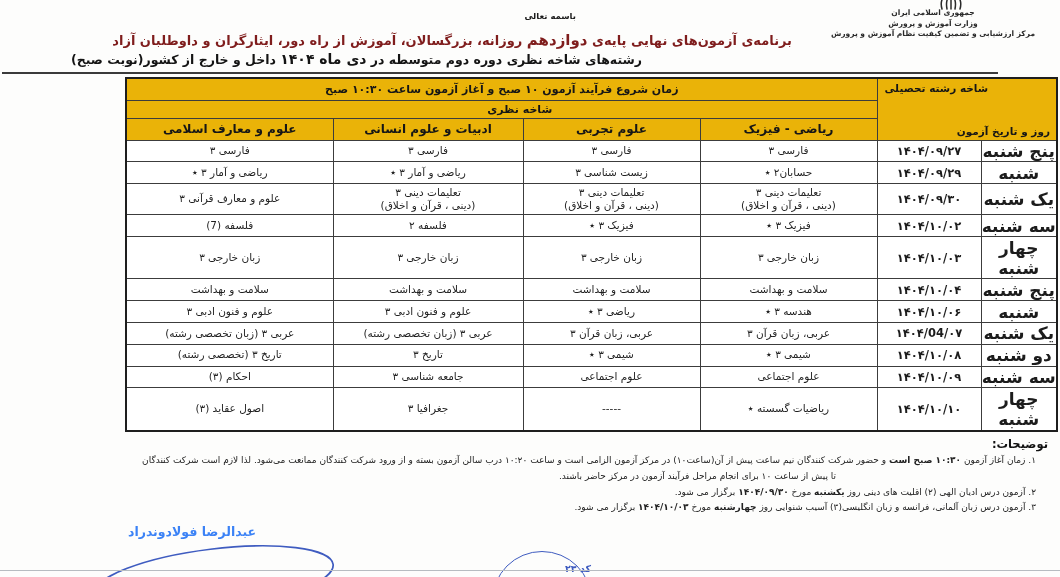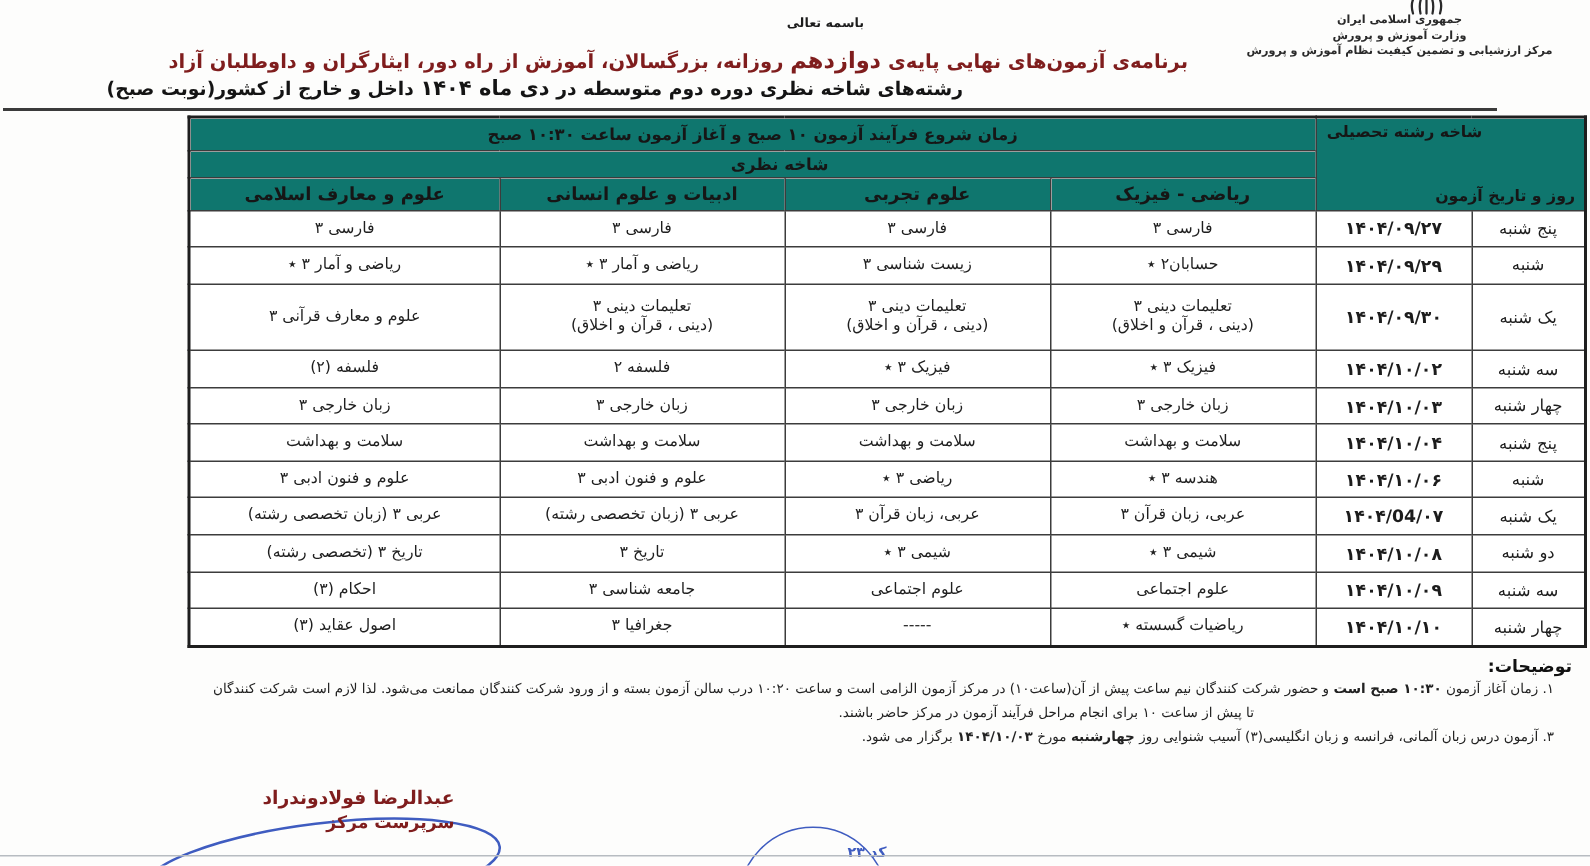--- a/index.html
+++ b/index.html
@@ -37,49 +37,49 @@
     width:931px; height:355px;
     border-collapse:collapse; table-layout:fixed;
     border:2px solid #1e1e1e;
     background:#fff;
   }
   table.exam th, table.exam td {
     border:1px solid #3c3c3c;
     text-align:center; vertical-align:middle;
     overflow:hidden;
   }
-  table.exam thead th { background:#0f766e; font-weight:bold; color:#161616; }
+  table.exam thead th { background:#eab308; font-weight:bold; color:#161616; }
   th.time-row { font-size:11px; height:22px; }
   th.branch-row { font-size:11px; height:18px;padding-left:36px; }
   th.col-head { font-size:12px; height:22px; }
   th.corner {
     background:#fbfbf9; position:relative; padding:0;
     background-image:linear-gradient(to bottom right,
       transparent calc(50% - 0.9px), #3c3c3c calc(50% - 0.9px),
       #3c3c3c calc(50% + 0.9px), transparent calc(50% + 0.9px));
   }
   .corner-top   { position:absolute; top:3px;  left:7px;  font-size:10.5px; font-weight:bold; white-space:nowrap; }
   .corner-bottom{ position:absolute; bottom:3px; right:6px; font-size:10.5px; font-weight:bold; white-space:nowrap; }
-  td.day  { font-weight:normal; font-size:11px; }
+  td.day  { font-weight:bold; font-size:17px; }
   td.date { font-weight:bold; font-size:11.5px; }
   td.subject { font-size:10.5px; line-height:13.5px; white-space:pre-line; padding:1px 2px; color:#1f1f1f; }
   
   .notes-heading { position:absolute; top:437px; right:12px; font-size:11.5px; font-weight:bold; color:#111; }
   .notes-list {
     position:absolute; top:453px; right:24px; left:6px;
     font-size:9px; line-height:15.8px; text-align:right; color:#222;
   }
   .note-line { white-space:nowrap; }
   .note-line:nth-child(2) { margin-left:0; margin-right:200px; }
   .note-line b { font-weight:bold; }
   
   .sig-ellipse { position:absolute; left:86px; top:531px; width:256px; height:80px; pointer-events:none; }
   .sig-block {
     position:absolute; top:523px; left:128px; width:175px;
-    text-align:right; font-weight:bold; color:#7f1d1d;
+    text-align:left; font-weight:bold; color:#3b82f6;
   }
   .sig-name { font-size:12.5px; line-height:17px; }
   .sig-role { font-size:11.5px; line-height:17px; }
   .stamp-circle {
     position:absolute; left:492px; top:551px; width:100px; height:100px;
     border:1.6px solid #3f5cc0; border-radius:50%;
     background:transparent;
   }
   .stamp-code {
     position:absolute; top:11px; left:0; right:0;
@@ -167,21 +167,21 @@
         <td class="subject">تعلیمات دینی ۳
 (دینی ، قرآن و اخلاق)</td>
         <td class="subject">علوم و معارف قرآنی ۳</td>
       </tr>
       <tr>
         <td class="day">سه شنبه</td>
         <td class="date">۱۴۰۴/۱۰/۰۲</td>
         <td class="subject">فیزیک ۳ ٭</td>
         <td class="subject">فیزیک ۳ ٭</td>
         <td class="subject">فلسفه ۲</td>
-        <td class="subject">فلسفه (۲)</td>
+        <td class="subject">فلسفه (7)</td>
       </tr>
       <tr>
         <td class="day">چهار شنبه</td>
         <td class="date">۱۴۰۴/۱۰/۰۳</td>
         <td class="subject">زبان خارجی ۳</td>
         <td class="subject">زبان خارجی ۳</td>
         <td class="subject">زبان خارجی ۳</td>
         <td class="subject">زبان خارجی ۳</td>
       </tr>
       <tr>
@@ -232,28 +232,28 @@
         <td class="subject">جغرافیا ۳</td>
         <td class="subject">اصول عقاید (۳)</td>
       </tr>
     </tbody>
 </table>
 
 <div class="notes-heading">توضیحات:</div>
 <div class="notes-list">
     <div class="note-line"><span>۱. زمان آغاز آزمون </span><b>۱۰:۳۰ صبح است</b><span> و حضور شرکت کنندگان نیم ساعت پیش از آن(ساعت۱۰) در مرکز آزمون الزامی است و ساعت ۱۰:۲۰ درب سالن آزمون بسته و از ورود شرکت کنندگان ممانعت می‌شود. لذا لازم است شرکت کنندگان</span></div>
     <div class="note-line"><span>تا پیش از ساعت ۱۰ برای انجام مراحل فرآیند آزمون در مرکز حاضر باشند.</span></div>
+    <div class="note-line"><span>۲. آزمون درس ادیان الهی (۲) اقلیت های دینی روز </span><b>یکشنبه</b><span> مورخ </span><b>۱۴۰۴/۰۹/۳۰</b><span> برگزار می شود.</span></div>
     <div class="note-line"><span>۳. آزمون درس زبان آلمانی، فرانسه و زبان انگلیسی(۳) آسیب شنوایی روز </span><b>چهارشنبه</b><span> مورخ </span><b>۱۴۰۴/۱۰/۰۳</b><span> برگزار می شود.</span></div>
   </div>
 
 <svg class="sig-ellipse" viewBox="0 0 256 80">
   <ellipse cx="128" cy="48" rx="120" ry="30" fill="none" stroke="#3f5cc0" stroke-width="1.7" transform="rotate(-7 128 48)"></ellipse>
 </svg>
 <div class="sig-block">
   <div class="sig-name">عبدالرضا فولادوندراد</div>
-  <div class="sig-role">سرپرست مرکز</div>
 </div>
 
 <div class="stamp-circle">
   <div class="stamp-code">کد ۲۳</div>
 </div>
 
 <div class="page-edge"></div>
 
 </body></html>

